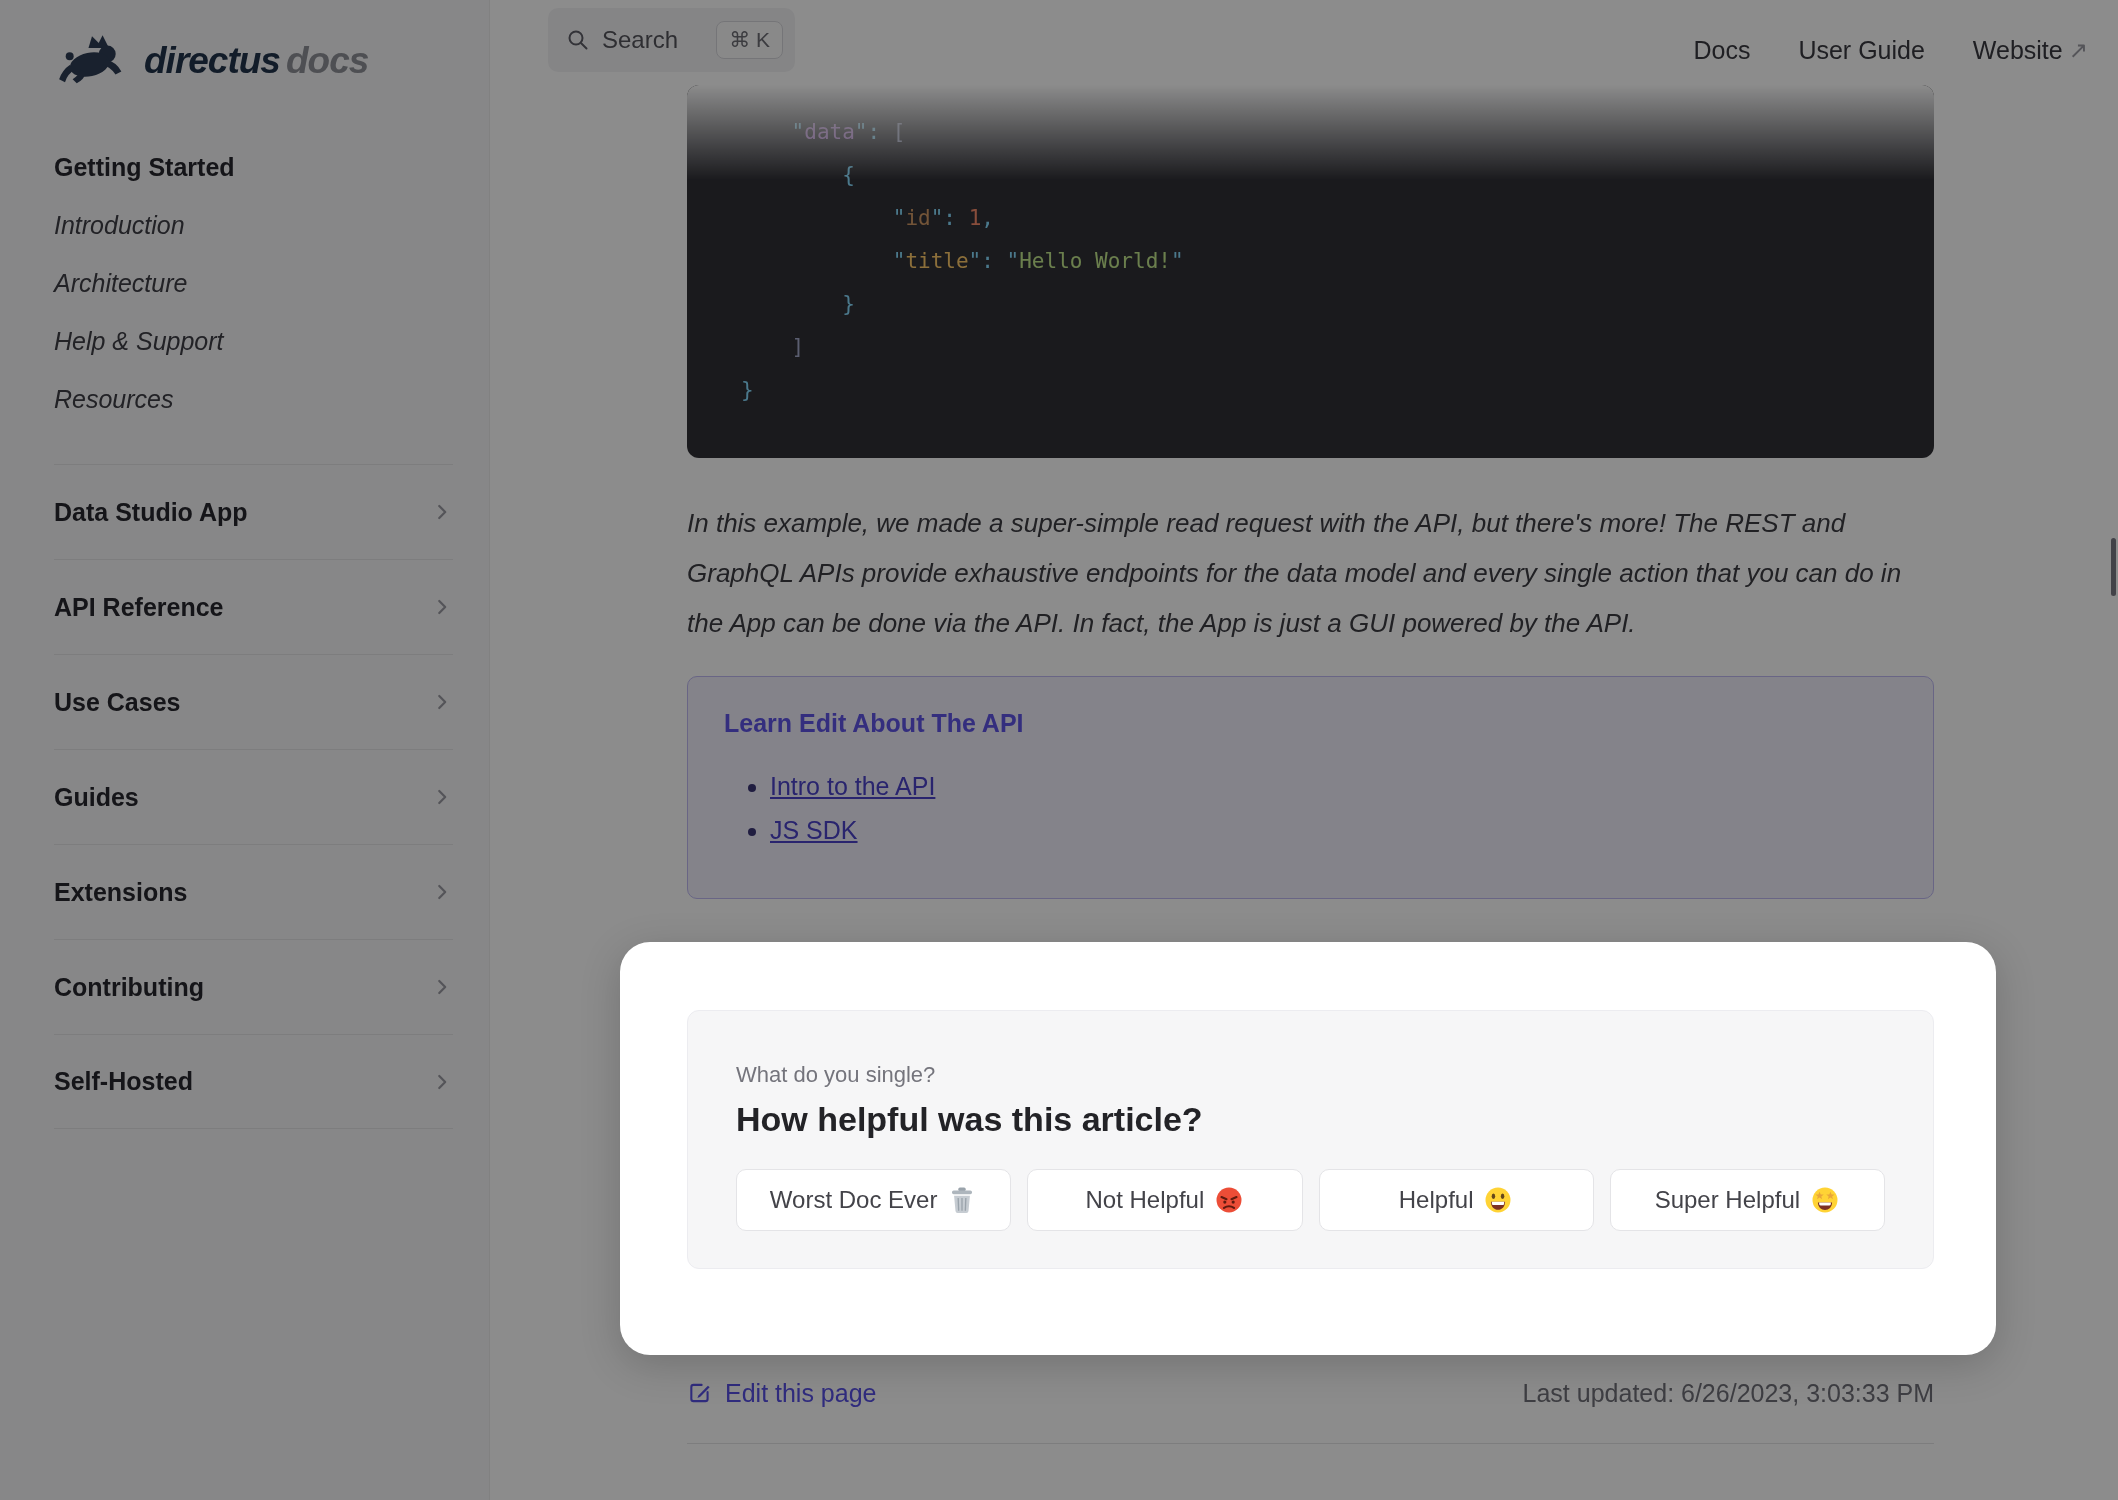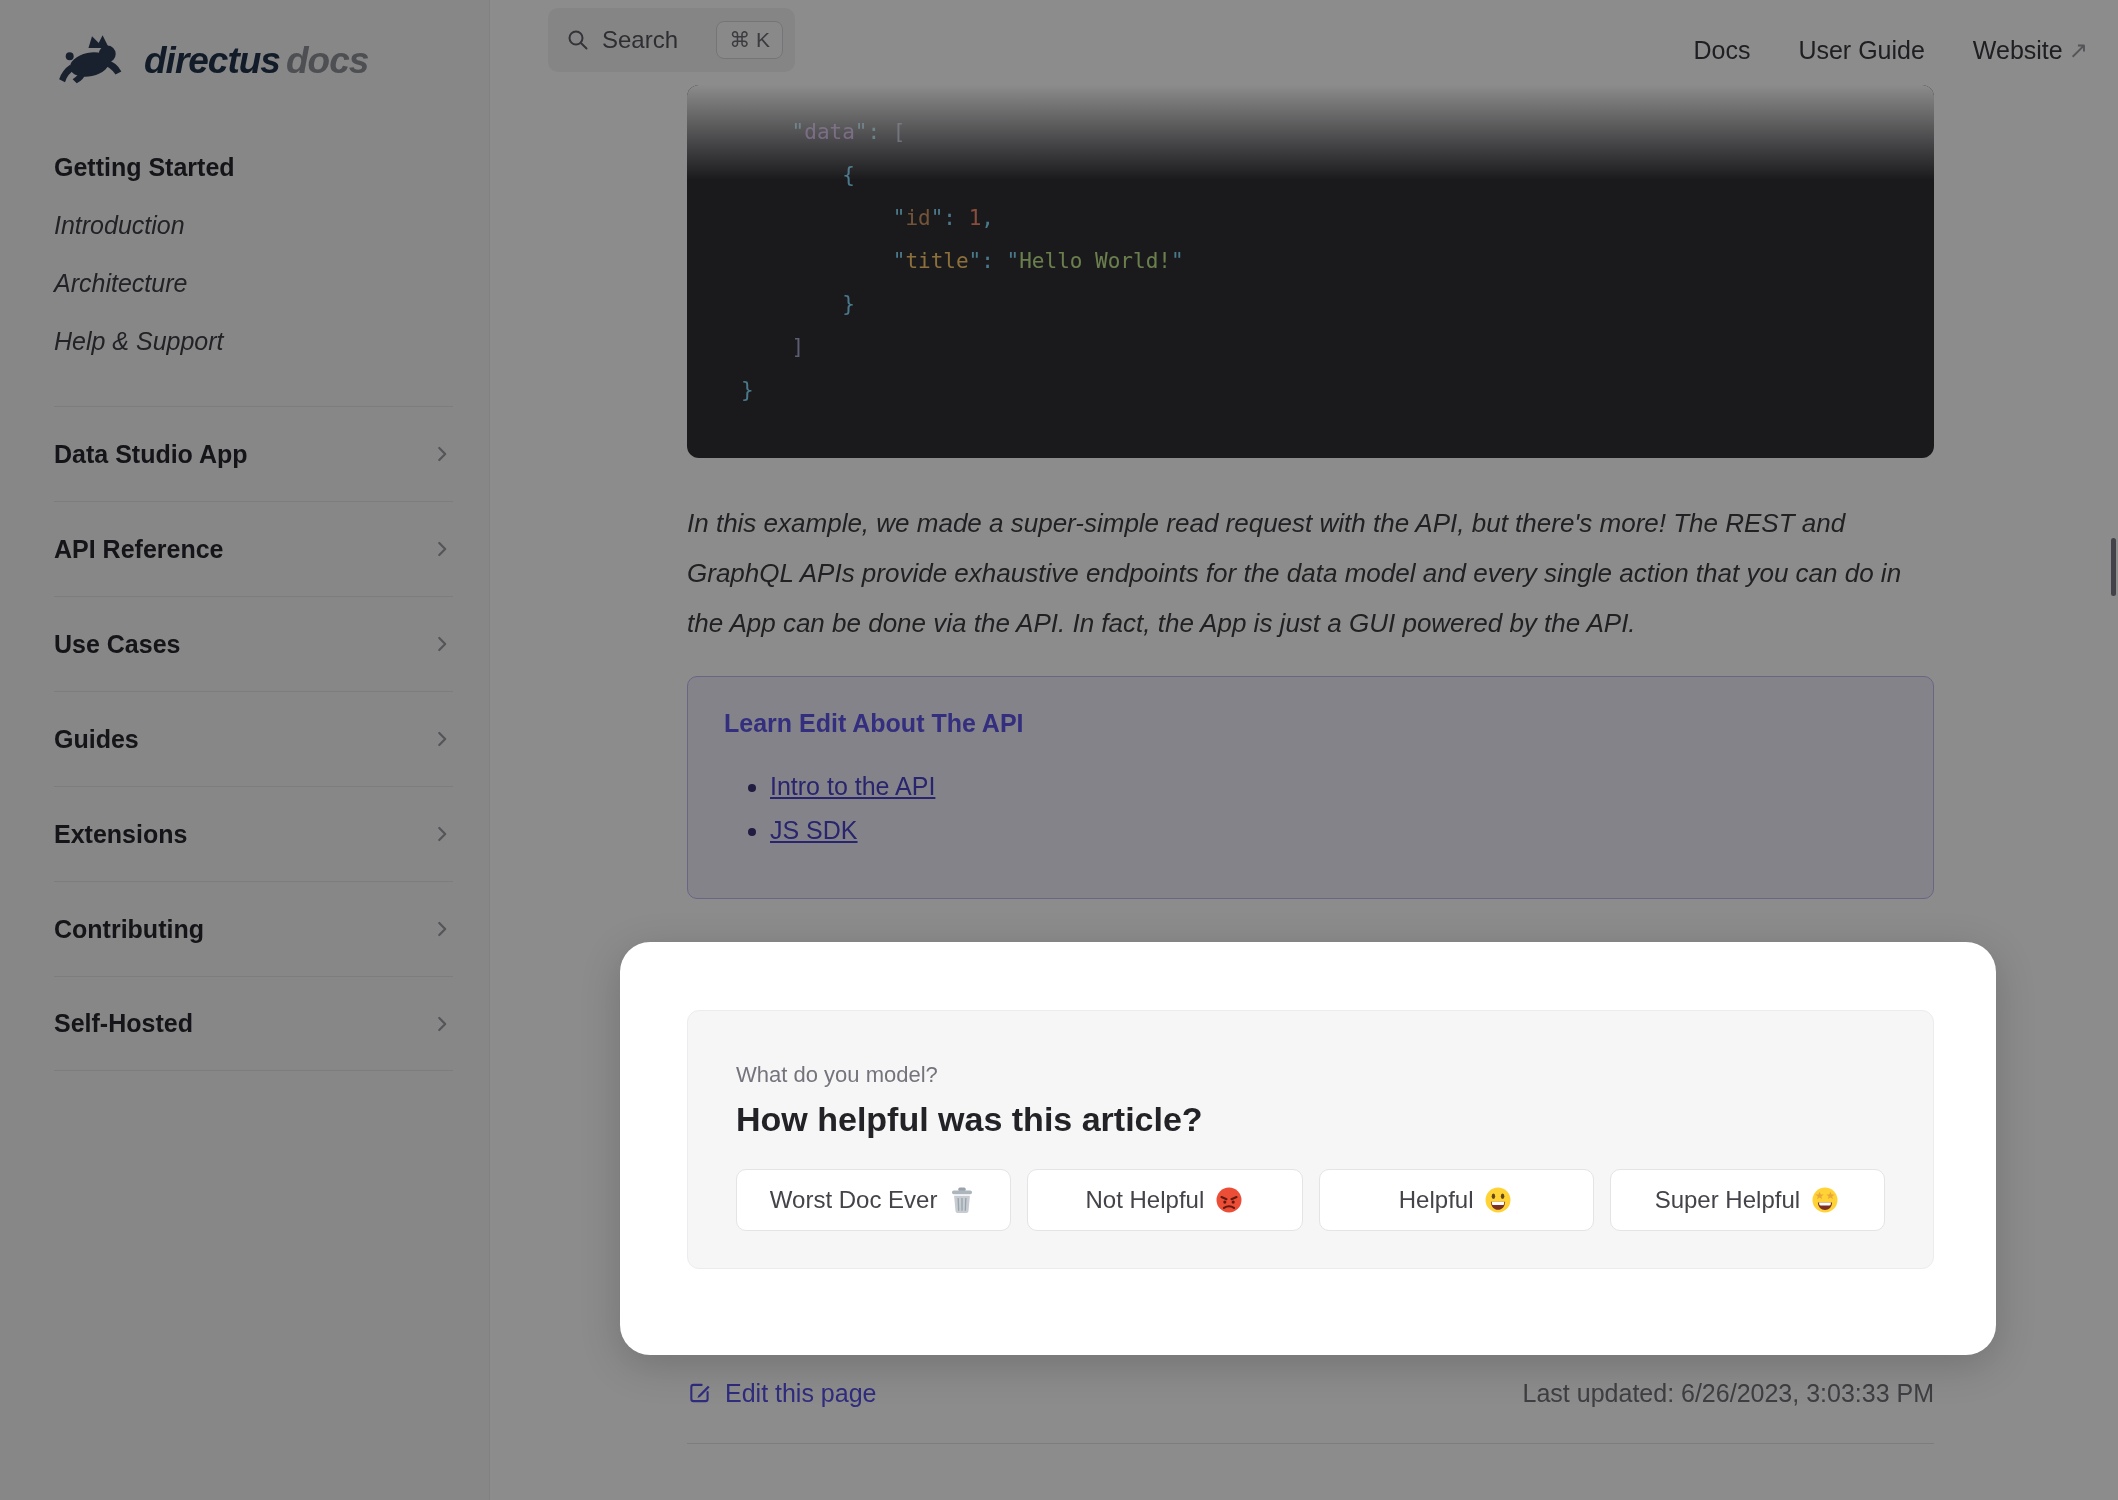--- a/index.html
+++ b/index.html
@@ -86,20 +86,21 @@
       </g>
     </svg>
     <div class="logo-text"><span>directus</span><span class="docs">docs</span></div>
   </div>
 
   <nav class="side-nav">
     <div class="side-header">Getting Started</div>
     <a class="side-link">Introduction</a>
     <a class="side-link">Architecture</a>
     <a class="side-link">Help &amp; Support</a>
+    <a class="side-link">Resources</a>
 
     <div class="side-groups">
       <div class="side-group">
         <span>Data Studio App</span>
         <svg width="22" height="22" viewBox="0 0 24 24">
             <path d="M9 5.5 l6.5 6.5 -6.5 6.5" stroke="#9a9aa2" stroke-width="2.4" fill="none" stroke-linecap="round" stroke-linejoin="round"></path>
           </svg>
       </div>
       <div class="side-group">
         <span>API Reference</span>
@@ -180,21 +181,21 @@
   <div class="learn-box">
     <div class="learn-title">Learn Edit About The API</div>
     <ul class="learn-list">
       <li><a>Intro to the API</a></li>
       <li><a>JS SDK</a></li>
     </ul>
   </div>
 
   <section class="spotlight">
     <div class="feedback-card">
-      <div class="fb-kicker">What do you model?</div>
+      <div class="fb-kicker">What do you single?</div>
       <div class="fb-question">How helpful was this article?</div>
       <div class="fb-row">
 
         <button class="fb-btn">
           <span>Worst Doc Ever</span>
           <svg width="30" height="30" viewBox="0 0 36 36">
             <rect x="13.5" y="3" width="9" height="4.5" rx="2" fill="#9aa3ab"></rect>
             <rect x="6" y="6.5" width="24" height="4.5" rx="2" fill="#aeb6bd"></rect>
             <path d="M8.5 13 h19 l-1.7 18.3 a2.6 2.6 0 0 1 -2.6 2.4 h-10.4 a2.6 2.6 0 0 1 -2.6 -2.4 Z" fill="#c6ccd2"></path>
             <line x1="13.4" y1="15.5" x2="14" y2="31" stroke="#9aa3ab" stroke-width="1.6"></line>

